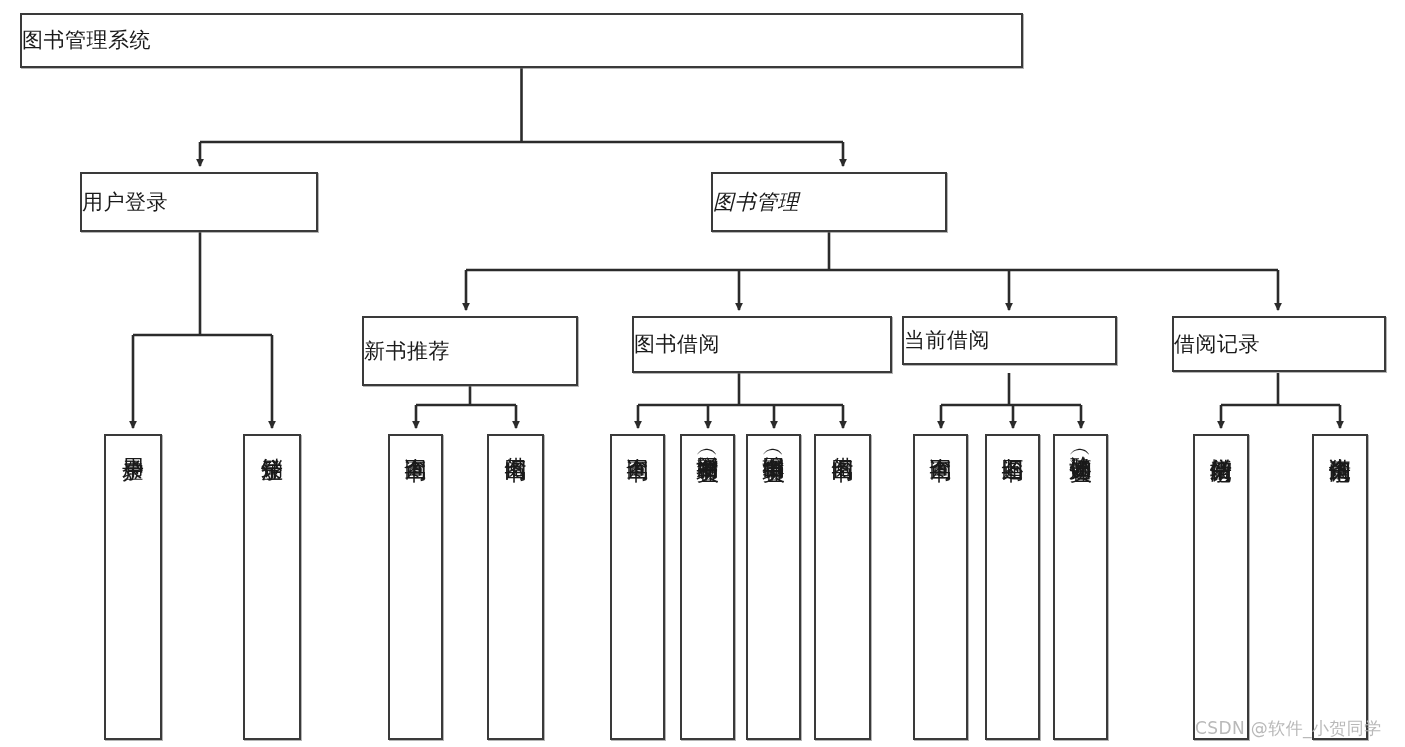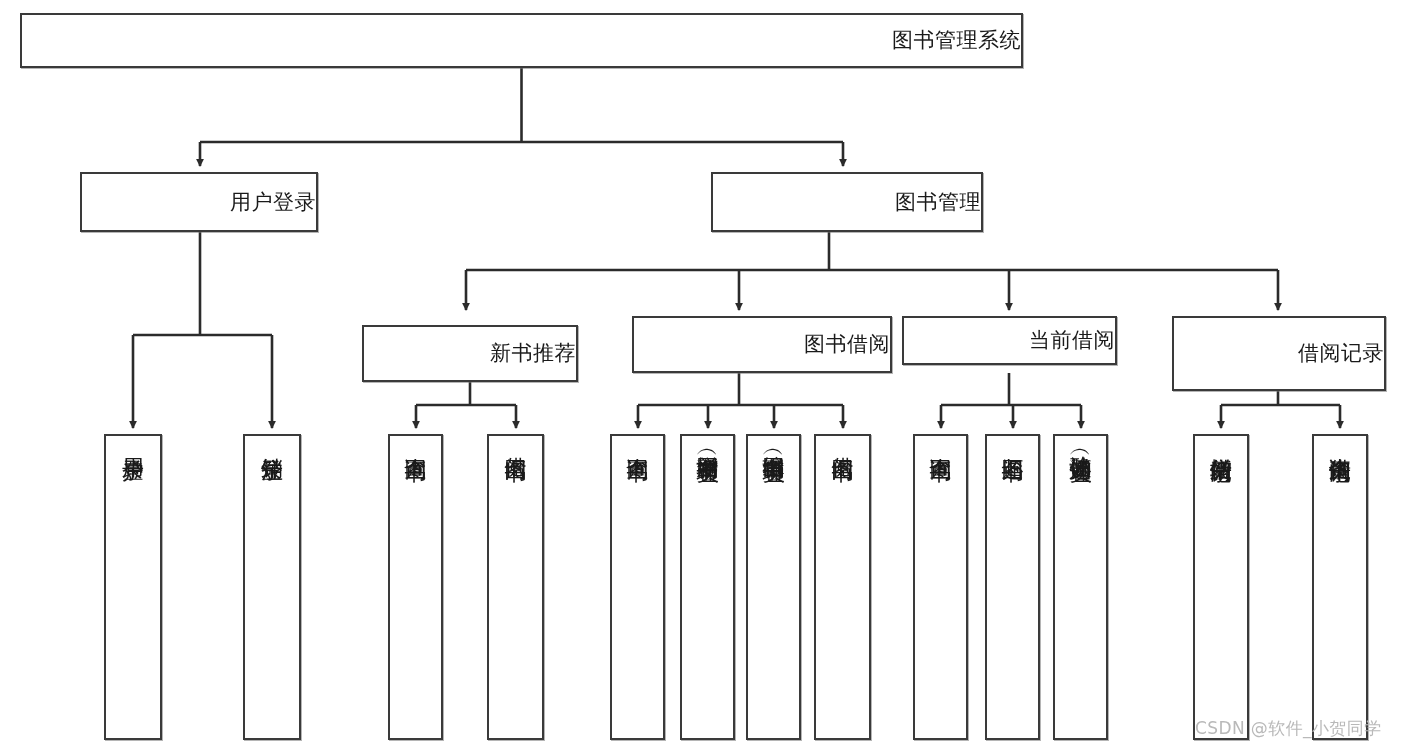--- a/index.html
+++ b/index.html
@@ -31,21 +31,21 @@
     display: block;
   }
   .node-box {
     position: absolute;
     box-sizing: border-box;
     background: #ffffff;
     border: 2.5px solid #3a3a3a;
     box-shadow: 1px 1px 0 rgba(120,120,120,0.55);
     display: flex;
     align-items: center;
-    justify-content: flex-end;
+    justify-content: flex-start;
     overflow: hidden;
   }
   .node-label {
     font-size: 21px;
     color: #1a1a1a;
     line-height: 1.15;
     letter-spacing: 0.5px;
     white-space: nowrap;
     text-align: center;
   }
@@ -133,34 +133,34 @@
     </g>
   </svg>
 
   <div class="node-box" id="node-root" style="left: 20px; top: 13px; width: 1003px; height: 55px;">
     <span class="node-label">图书管理系统</span>
   </div>
 
   <div class="node-box" id="node-l2-0" style="left: 80px; top: 172px; width: 238px; height: 60px;">
     <span class="node-label">用户登录</span>
   </div>
-  <div class="node-box" id="node-l2-1" style="left: 711px; top: 172px; width: 272px; height: 60px;">
+  <div class="node-box" id="node-l2-1" style="left: 711px; top: 172px; width: 236px; height: 60px; font-style: italic;">
     <span class="node-label">图书管理</span>
   </div>
 
-  <div class="node-box" id="node-l3-0" style="left: 362px; top: 316px; width: 216px; height: 57px; margin-top: 9px;">
+  <div class="node-box" id="node-l3-0" style="left: 362px; top: 316px; width: 216px; height: 70px;">
     <span class="node-label">新书推荐</span>
   </div>
   <div class="node-box" id="node-l3-1" style="left: 632px; top: 316px; width: 260px; height: 57px;">
     <span class="node-label">图书借阅</span>
   </div>
   <div class="node-box" id="node-l3-2" style="left: 902px; top: 316px; width: 215px; height: 49px;">
     <span class="node-label">当前借阅</span>
   </div>
-  <div class="node-box" id="node-l3-3" style="left: 1172px; top: 316px; width: 214px; height: 75px;">
+  <div class="node-box" id="node-l3-3" style="left: 1172px; top: 316px; width: 214px; height: 56px;">
     <span class="node-label">借阅记录</span>
   </div>
 
   <div class="node-box leaf" id="node-leaf-0" style="left: 104px; top: 434px; width: 58px; height: 306px;">
     <span class="node-label">用户登录</span>
   </div>
   <div class="node-box leaf" id="node-leaf-1" style="left: 243px; top: 434px; width: 58px; height: 306px;">
     <span class="node-label">注销登录</span>
   </div>
   <div class="node-box leaf" id="node-leaf-2" style="left: 388px; top: 434px; width: 55px; height: 306px;">

